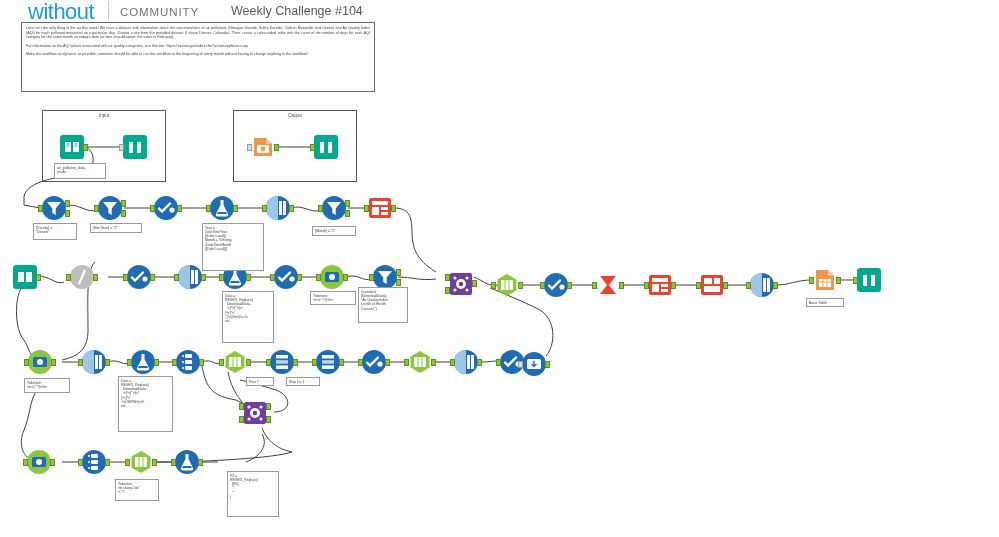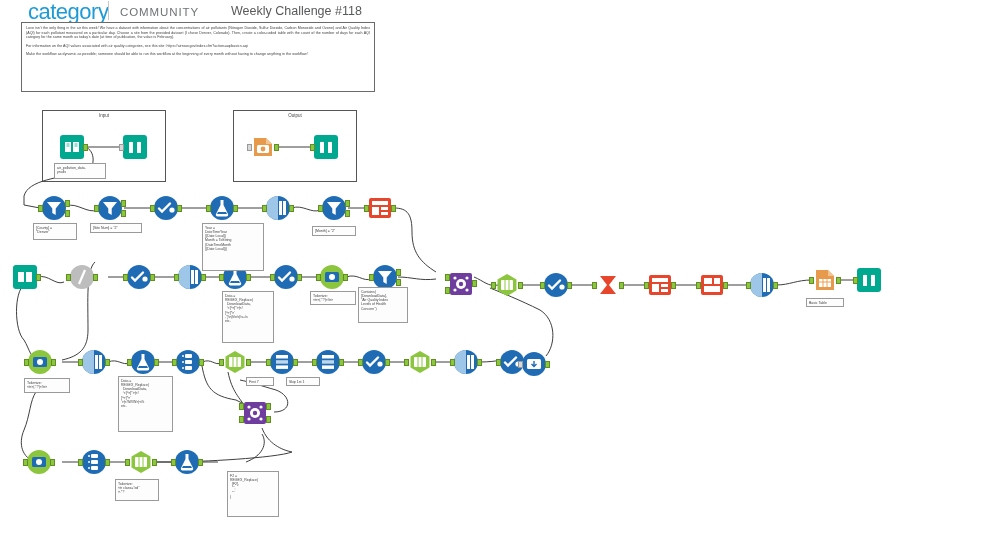--- a/index.html
+++ b/index.html
@@ -43,24 +43,24 @@
   .nub.gray{background:#d8d8d8;border-color:#9a9a9a;}
 
   
   #wires{position:absolute;left:0;top:0;width:999px;height:537px;pointer-events:none;}
   #wires path{fill:none;stroke:#3f3f3f;stroke-width:1;}
 </style>
 </head>
 <body>
 
 <div id="header">
-  <div id="logo">category</div>
+  <div id="logo">without</div>
   <div id="logo-divider"></div>
   <div id="community">COMMUNITY</div>
-  <div id="challenge-title">Weekly Challenge #118</div>
+  <div id="challenge-title">Weekly Challenge #104</div>
 </div>
 
 <div id="desc-box">
   <p>Love isn't the only thing in the air this week! We have a dataset with information about the concentrations of air pollutants (Nitrogen Dioxide, Sulfur Dioxide, Carbon Monoxide and Ozone) and Air Quality Index (AQI) for each pollutant measured on a particular day. Choose a site from the provided dataset (I chose Denver, Colorado). Then, create a color-coded table with the count of the number of days for each AQI category for the same month as today's date (at time of publication, the value is February).</p>
   <p>For information on the AQI values associated with air quality categories, see this site: https://airnow.gov/index.cfm?action=aqibasics.aqi</p>
   <p>Make the workflow as dynamic as possible; someone should be able to run this workflow at the beginning of every month without having to change anything in the workflow!</p>
 </div>
 
 <div class="tool-container" style="left:42px;top:110px;width:124px;height:72px;">
   <div class="container-title">Input</div>

